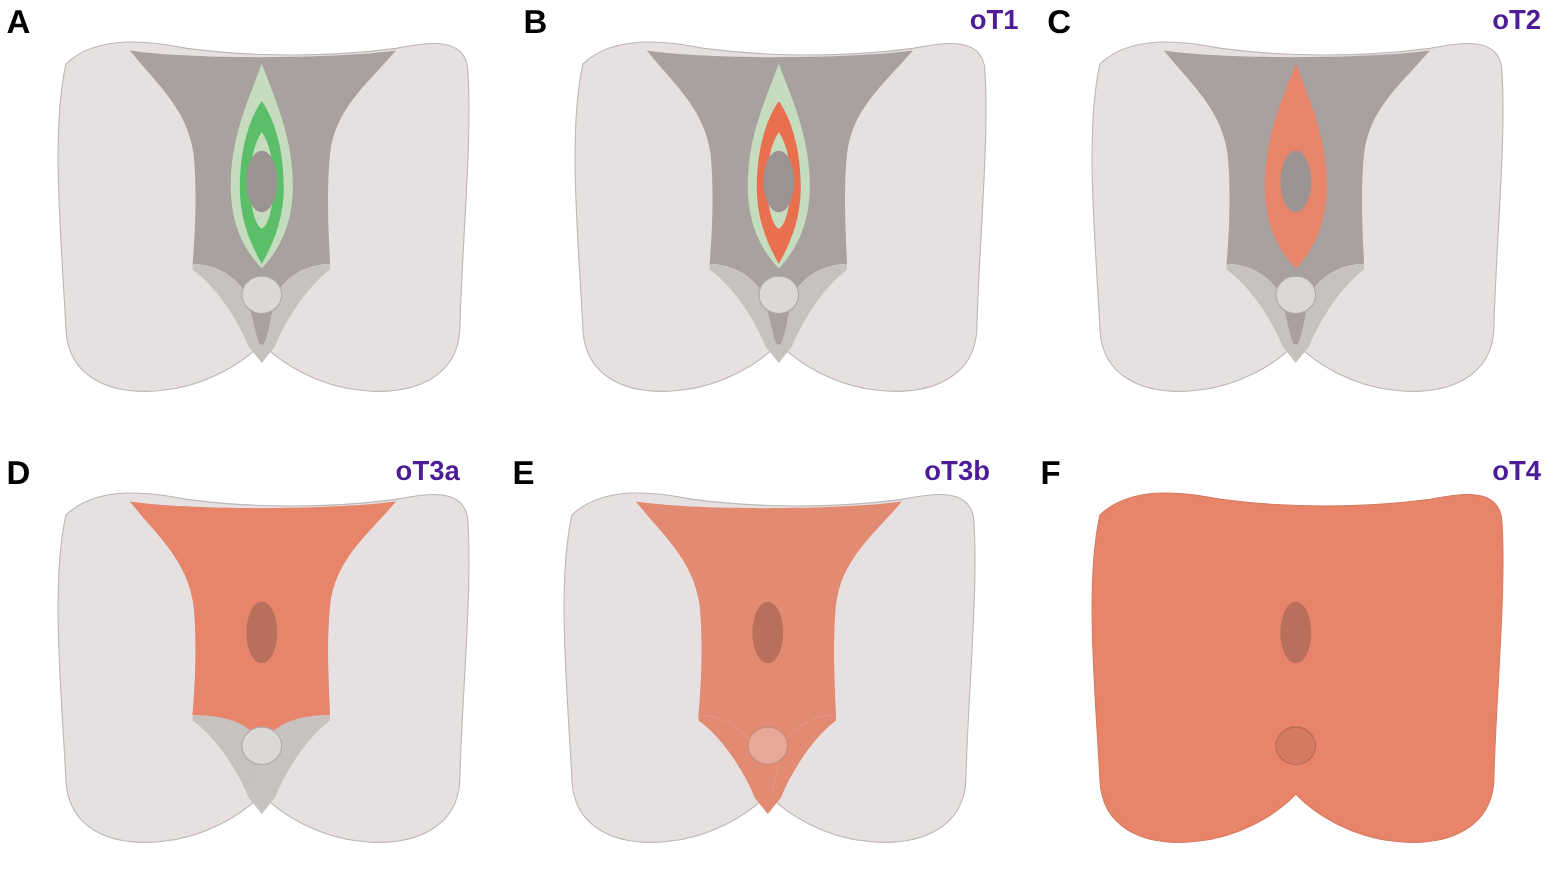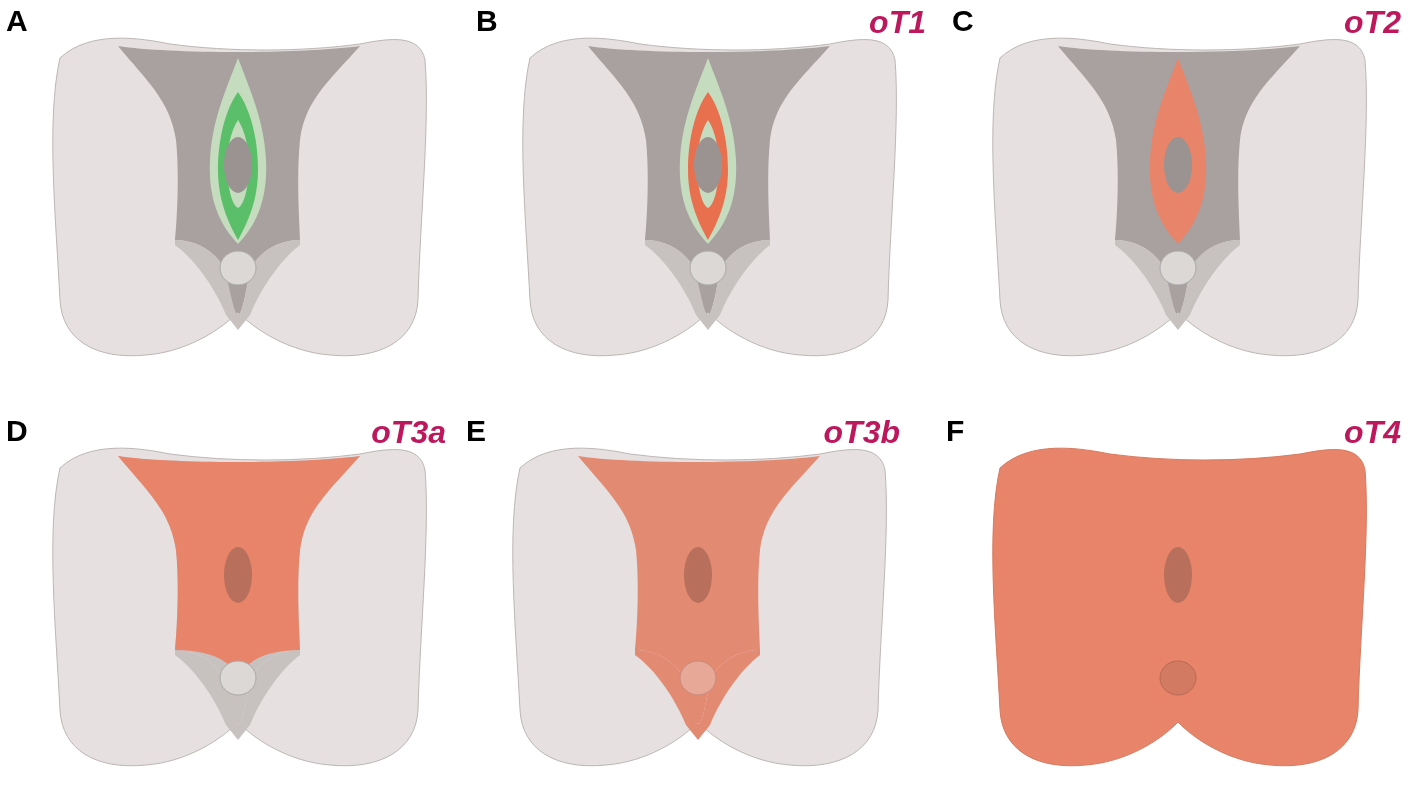--- a/index.html
+++ b/index.html
@@ -1,19 +1,19 @@
 <!DOCTYPE html>
 <html><head>
 <meta charset="utf-8">
 <style>
   html,body{margin:0;padding:0;background:#ffffff;}
   body{width:1415px;height:791px;position:relative;overflow:hidden;font-family:"Liberation Sans",sans-serif;}
   .panel{position:absolute;width:470px;height:395px;}
   .letter{position:absolute;left:6px;top:4px;font-size:30px;font-weight:bold;color:#000;}
-  .stage{position:absolute;right:14px;top:4px;font-size:32px;font-weight:bold;font-style:italic;color:#be185d;}
+  .stage{position:absolute;right:14px;top:4px;font-size:25px;font-weight:bold;color:#4c1d95;}
   svg{position:absolute;left:0;top:0;}
 </style>
 </head>
 <body>
 
 <svg width="0" height="0" style="position:absolute">
   <defs>
     <path id="body" d="M60,58 C90,30 140,38 170,44 C230,52 300,52 360,44 C390,38 420,34 425,60 C430,120 420,220 418,300 C416,340 380,360 330,355 C290,352 255,330 238,312 C221,330 186,352 146,355 C96,360 62,340 60,300 C56,220 46,120 60,58 Z"></path>
     <path id="peri" d="M118,46 C170,54 300,54 360,46 C330,80 305,100 300,140 C296,180 300,230 300,240 C280,240 260,250 250,270 C245,300 240,320 238,312 C236,320 230,300 225,270 C215,250 195,240 175,240 C176,230 180,180 176,140 C170,100 146,80 118,46 Z"></path>
     <path id="peri-upper" d="M118,46 C170,54 300,54 360,46 C330,80 305,100 300,140 C296,180 300,230 300,240 C280,240 262,244 252,252 C245,258 232,258 225,252 C215,244 195,240 175,240 C176,230 180,180 176,140 C170,100 146,80 118,46 Z"></path>
@@ -60,21 +60,21 @@
     <use href="#peri" fill="#a8a1a0"></use>
     <use href="#lower" fill="#c7c1c0"></use>
     <use href="#vulva" fill="#e8846a"></use>
     <use href="#intro" fill="#9a9392"></use>
     <use href="#anus" fill="#dcd8d6" stroke="#aaa" stroke-width="1"></use>
   </svg>
 </div>
 
 <div class="panel" style="left:0;top:410px;">
   <span class="letter">D</span>
-  <span class="stage" style="right:24px;">oT3a</span>
+  <span class="stage" style="right:52px;">oT3a</span>
   <svg width="470" height="395">
     <use href="#body" fill="#e6e1e0" stroke="#bdb6b4" stroke-width="1"></use>
     <use href="#peri" fill="#c7c1c0"></use>
     <use href="#lower" fill="#c7c1c0"></use>
     <use href="#peri-upper" fill="#e8846a"></use>
     <use href="#intro" fill="#b8705c"></use>
     <use href="#anus" fill="#dcd8d6" stroke="#aaa" stroke-width="1"></use>
   </svg>
 </div>
 

